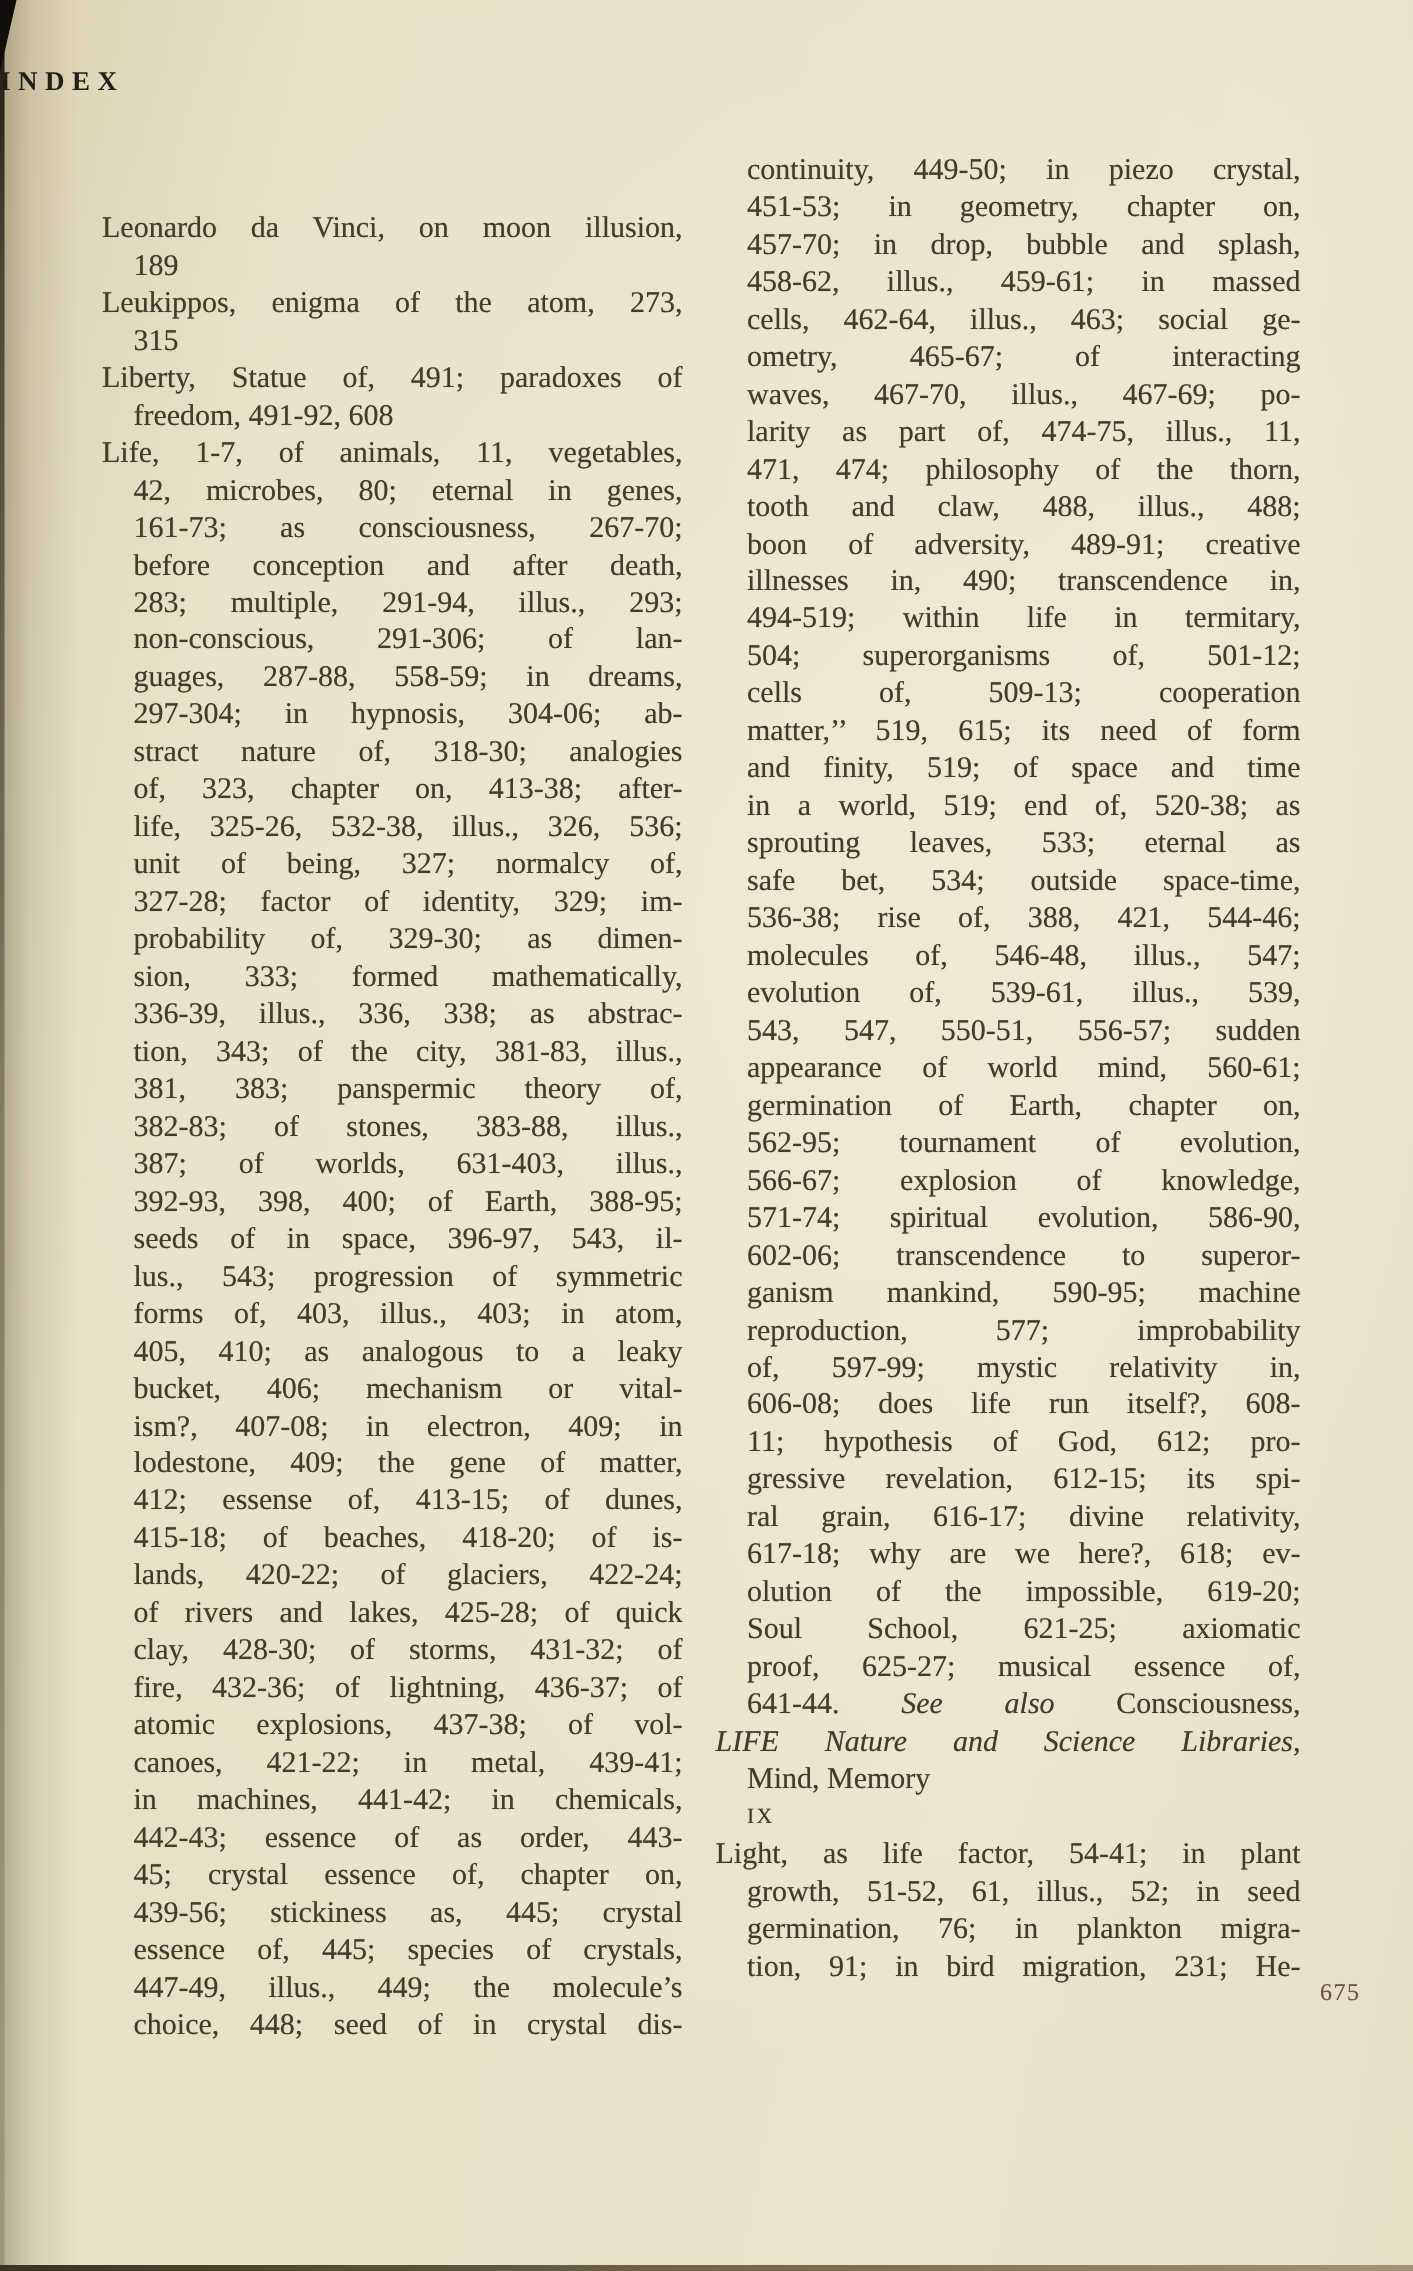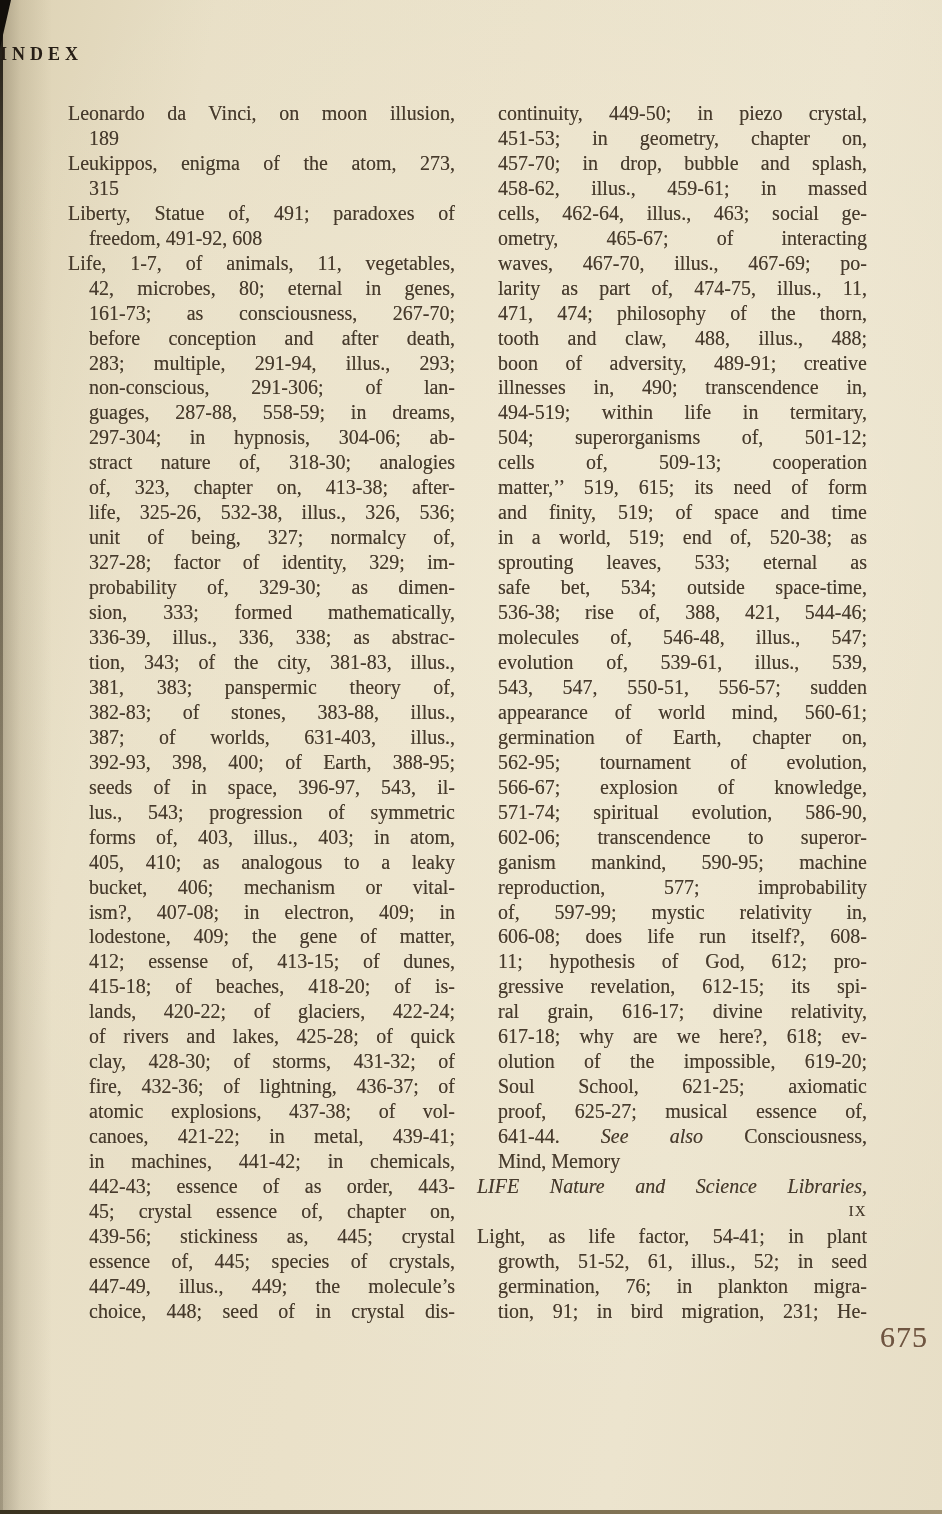--- a/index.html
+++ b/index.html
@@ -32,30 +32,30 @@
     position: absolute; top: 44px; left: 0; width: 934px;
     font-size: 18px; font-weight: 700; letter-spacing: 5px;
     color: #261e16;
   }
   .col {
     position: absolute; top: 101px;
     font-size: 20px; line-height: 24.95px;
     color: #463a2c;
     text-shadow: 0 0 0.5px rgba(70,55,40,0.55);
   }
-  .col-left  { left: 68px;  width: 387px; }
+  .col-left  { left: 68px;  width: 387px; margin-top: 39px; }
   .col-right { left: 477px; width: 390px; }
   .line { text-align: left; white-space: normal; }
   .line.just { text-align: justify; text-align-last: justify; }
   .line.indent { padding-left: 21px; }
-  .line.sc { text-transform: uppercase; font-size: 14.5px; letter-spacing: 1.5px; text-align: right; }
+  .line.sc { text-transform: uppercase; font-size: 14.5px; letter-spacing: 1.5px; }
   .line i { font-style: italic; margin-top: 29px; }
   .page-number {
     position: absolute; left: 880px; top: 1320px;
-    font-size: 30px; color: #6f5541; letter-spacing: 1px;
+    font-size: 16px; color: #6f5541; letter-spacing: 1px;
     text-shadow: 0 0 0.5px rgba(111,85,65,0.5);
   }
 </style>
 </head>
 <body>
 
 <div class="page">
   <div class="edge-left"></div>
   <div class="edge-hairline"></div>
   <div class="corner-tl"></div>
@@ -150,22 +150,22 @@
       <div class="line indent just">of, 597-99; mystic relativity in,</div>
       <div class="line indent just">606-08; does life run itself?, 608-</div>
       <div class="line indent just">11; hypothesis of God, 612; pro-</div>
       <div class="line indent just">gressive revelation, 612-15; its spi-</div>
       <div class="line indent just">ral grain, 616-17; divine relativity,</div>
       <div class="line indent just">617-18; why are we here?, 618; ev-</div>
       <div class="line indent just">olution of the impossible, 619-20;</div>
       <div class="line indent just">Soul School, 621-25; axiomatic</div>
       <div class="line indent just">proof, 625-27; musical essence of,</div>
       <div class="line indent just">641-44. <i>See also</i> Consciousness,</div>
+      <div class="line just"><i>LIFE Nature and Science Libraries,</i></div>
       <div class="line indent">Mind, Memory</div>
-      <div class="line just"><i>LIFE Nature and Science Libraries,</i></div>
       <div class="line indent sc">ix</div>
       <div class="line just">Light, as life factor, 54-41; in plant</div>
       <div class="line indent just">growth, 51-52, 61, illus., 52; in seed</div>
       <div class="line indent just">germination, 76; in plankton migra-</div>
       <div class="line indent just">tion, 91; in bird migration, 231; He-</div>
     </div>
 
   <div class="page-number">675</div>
 </div>
 

